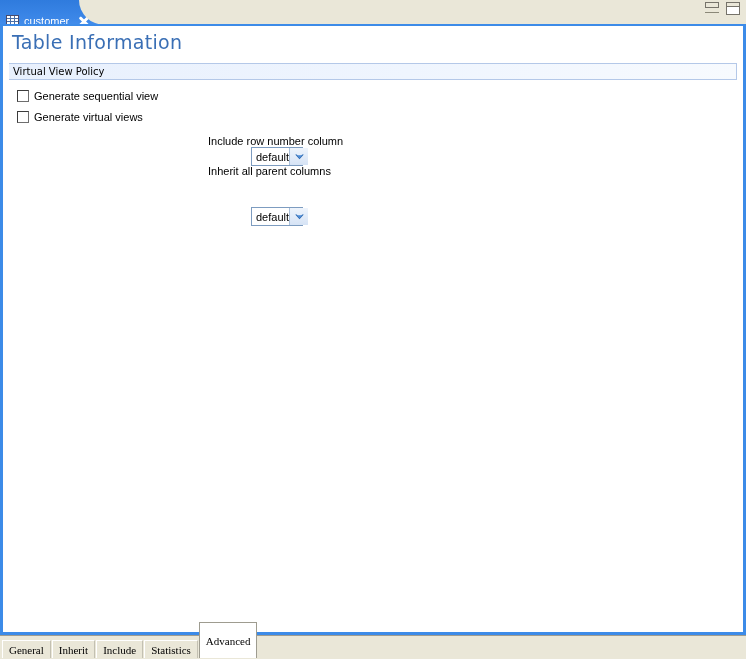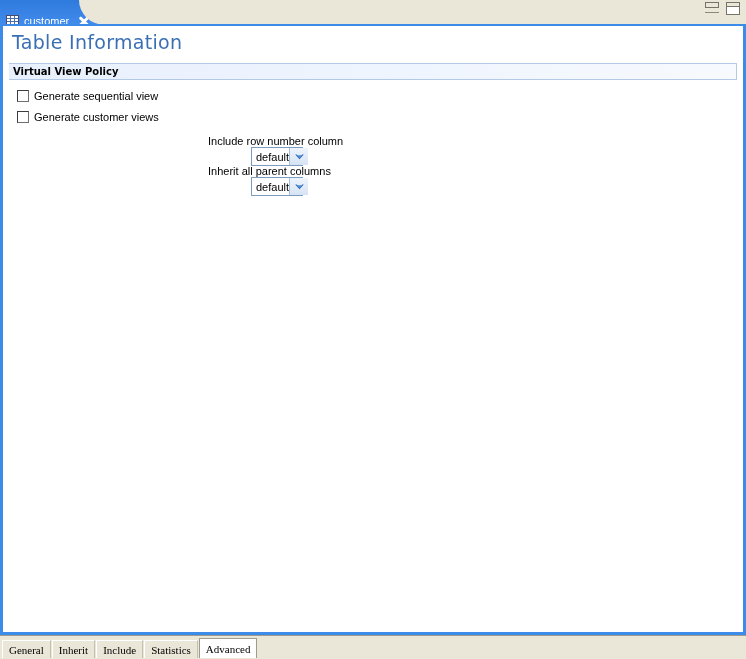--- a/index.html
+++ b/index.html
@@ -180,21 +180,21 @@
     background: linear-gradient(to right, #e8f0fd 0%, #eff5fe 55%, #f7fafe 100%);
     border: 1px solid #b4c8e8;
     border-left: none;
     display: flex;
     align-items: center;
     padding-left: 4px;
   }
   .section-header-label {
     font-family: "DejaVu Sans", sans-serif;
     font-size: 10px;
-    font-weight: bold;
+    font-weight: normal;
     color: #000000;
     white-space: nowrap;
   }
 
   
   .form {
     position: absolute;
     left: 14px;
     top: 64px;
     width: 520px;
@@ -295,21 +295,21 @@
     border-bottom: none;
     border-top-color: #ffffff;
     border-left-color: #ffffff;
     margin-right: 1px;
     white-space: nowrap;
   }
   .btab.selected {
     background: #ffffff;
     border: 1px solid #9e9c90;
     border-bottom: none;
-    height: 20px;
+    height: 36px;
   }
 </style>
 </head>
 <body>
 
 <div class="window">
 
   <div class="tabstrip">
     <div class="tab-active">
       <span class="tab-icon"></span>
@@ -333,37 +333,37 @@
 
       <div class="form">
 
         <div class="check-row">
           <span class="checkbox"></span>
           <span class="check-label">Generate sequential view</span>
         </div>
 
         <div class="check-row">
           <span class="checkbox"></span>
-          <span class="check-label">Generate customer views</span>
+          <span class="check-label">Generate virtual views</span>
         </div>
 
         <div class="combo-row" style="margin-top:3px;">
           <span class="combo-label">Include row number column</span>
           <span class="combo">
             <span class="combo-value">default</span>
             <span class="combo-arrow">
               <svg width="11" height="8" viewBox="0 0 11 8">
                 <path d="M1.2 1.6 L5.5 6.2 L9.8 1.6 L8.2 1.6 L5.5 4.5 L2.8 1.6 Z" fill="#2f6bb5"></path>
                 <path d="M2.9 2.3 L5.5 5.1 L8.1 2.3 Z" fill="#4a8ad4"></path>
               </svg>
             </span>
           </span>
         </div>
 
-        <div class="combo-row" style="margin-top:4px;">
+        <div class="combo-row" style="margin-top:4px;gap:30px;">
           <span class="combo-label">Inherit all parent columns</span>
           <span class="combo">
             <span class="combo-value">default</span>
             <span class="combo-arrow">
               <svg width="11" height="8" viewBox="0 0 11 8">
                 <path d="M1.2 1.6 L5.5 6.2 L9.8 1.6 L8.2 1.6 L5.5 4.5 L2.8 1.6 Z" fill="#2f6bb5"></path>
                 <path d="M2.9 2.3 L5.5 5.1 L8.1 2.3 Z" fill="#4a8ad4"></path>
               </svg>
             </span>
           </span>

